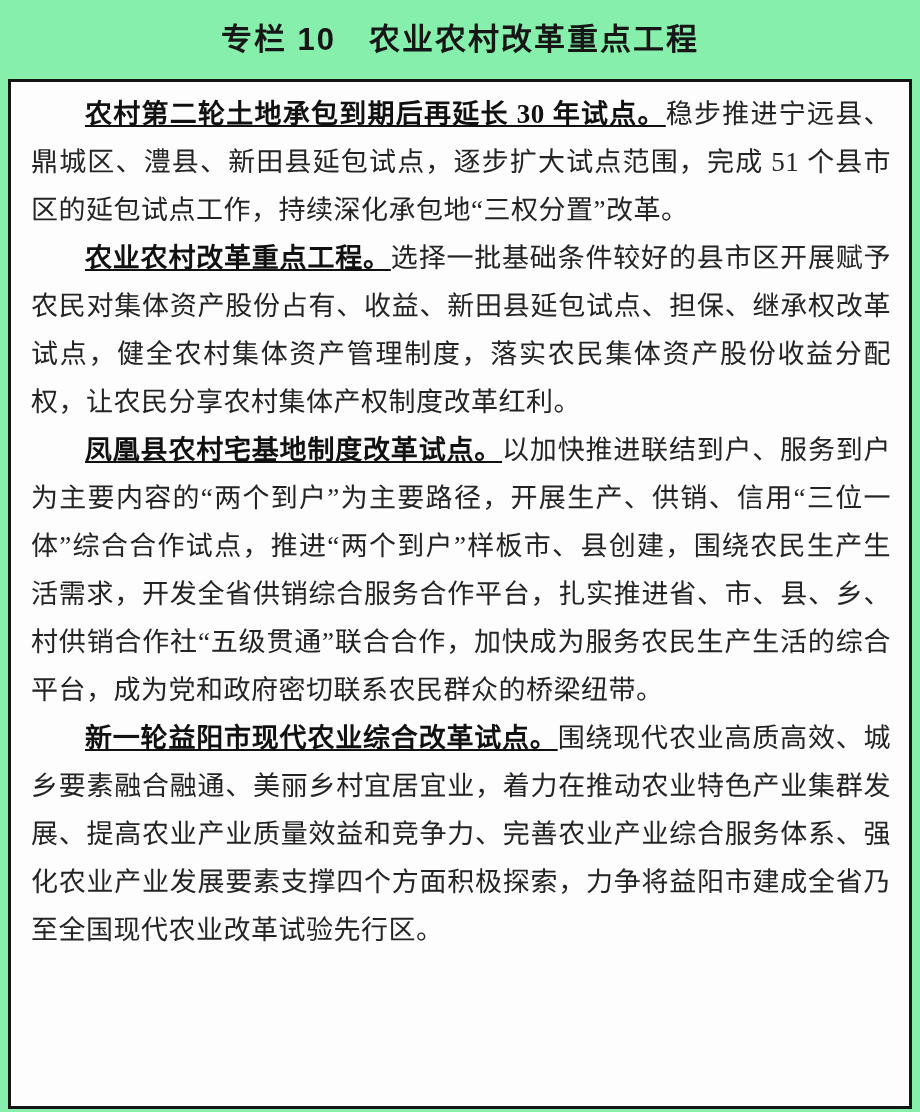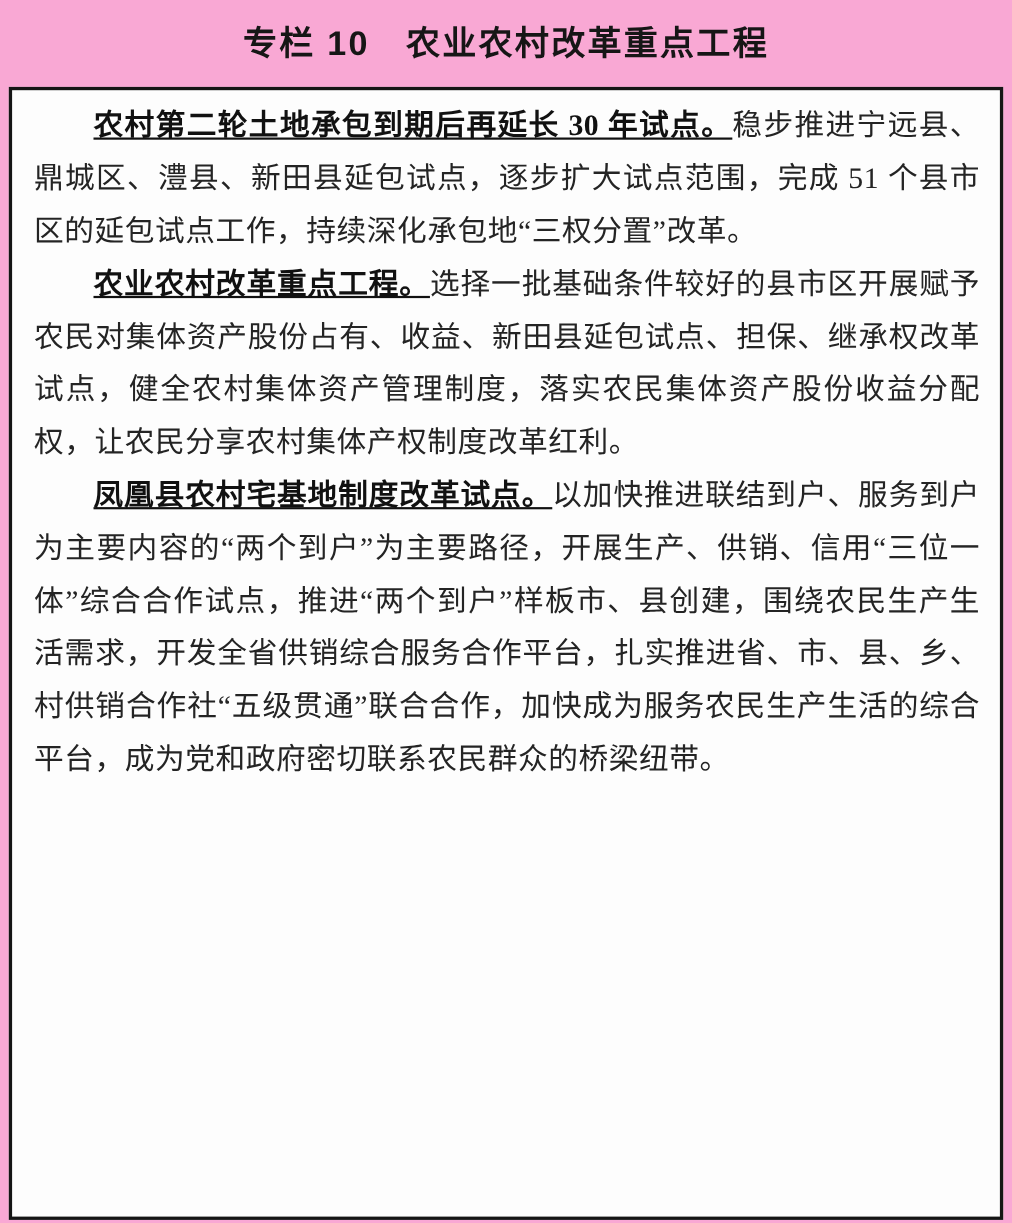--- a/index.html
+++ b/index.html
@@ -4,21 +4,21 @@
 <style>
   html, body {
     margin: 0;
     padding: 0;
     background: #ffffff;
   }
   .page {
     width: 920px;
     height: 1112px;
     margin: 0 auto;
-    background: #f9a8d4;
+    background: #86efac;
     color: #1e1e1e;
     font-family: "Liberation Serif", serif;
     box-sizing: border-box;
     overflow: hidden;
   }
   .title {
     margin: 0;
     padding-top: 14px;
     text-align: center;
     font-size: 31px;
@@ -59,15 +59,16 @@
 
   <div class="content-box">
 
     <p class="para"><span class="lead">农村第二轮土地承包到期后再延长 30 年试点。</span><span>稳步推进宁远县、鼎城区、澧县、新田县延包试点，逐步扩大试点范围，完成 51 个县市区的延包试点工作，持续深化承包地“三权分置”改革。</span></p>
 
 
     <p class="para"><span class="lead">农业农村改革重点工程。</span><span>选择一批基础条件较好的县市区开展赋予农民对集体资产股份占有、收益、新田县延包试点、担保、继承权改革试点，健全农村集体资产管理制度，落实农民集体资产股份收益分配权，让农民分享农村集体产权制度改革红利。</span></p>
 
     <p class="para"><span class="lead">凤凰县农村宅基地制度改革试点。</span><span>以加快推进联结到户、服务到户为主要内容的“两个到户”为主要路径，开展生产、供销、信用“三位一体”综合合作试点，推进“两个到户”样板市、县创建，围绕农民生产生活需求，开发全省供销综合服务合作平台，扎实推进省、市、县、乡、村供销合作社“五级贯通”联合合作，加快成为服务农民生产生活的综合平台，成为党和政府密切联系农民群众的桥梁纽带。</span></p>
 
+    <p class="para"><span class="lead">新一轮益阳市现代农业综合改革试点。</span><span>围绕现代农业高质高效、城乡要素融合融通、美丽乡村宜居宜业，着力在推动农业特色产业集群发展、提高农业产业质量效益和竞争力、完善农业产业综合服务体系、强化农业产业发展要素支撑四个方面积极探索，力争将益阳市建成全省乃至全国现代农业改革试验先行区。</span></p>
 
   </div>
 </div>
 
 </body></html>

